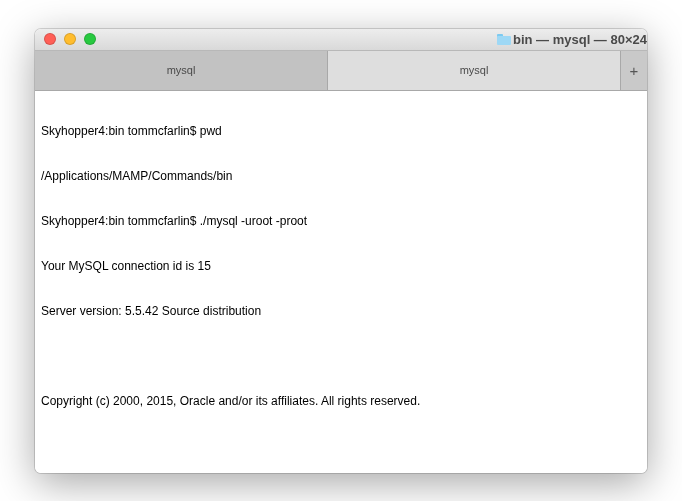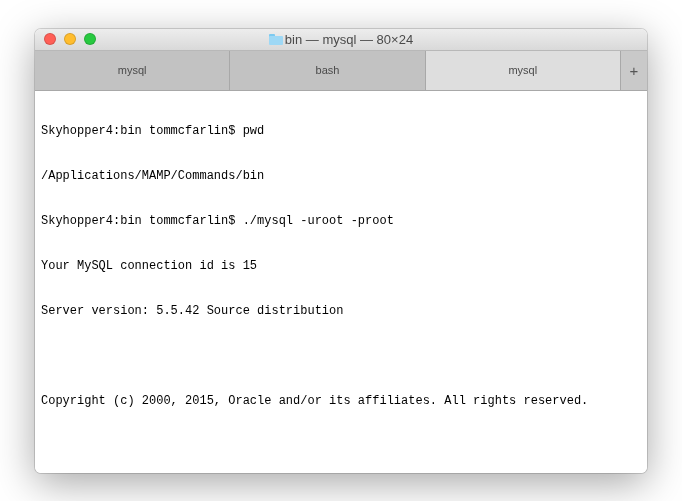--- a/index.html
+++ b/index.html
@@ -46,22 +46,23 @@
     .light.green { background: #28c940; }
     .title {
       position: absolute;
       left: 0; right: 0;
       text-align: center;
       font-size: 13px;
       color: #4a4a4a;
       pointer-events: none;
       display: flex;
       align-items: center;
-      justify-content: center;
+      justify-content: flex-end;
       gap: 2px;
+      font-weight: bold;
     }
     .folder-icon {
       width: 14px;
       height: 11px;
       position: relative;
       display: inline-block;
     }
     .folder-icon::before {
       content: "";
       position: absolute;
@@ -107,21 +108,21 @@
       font-size: 15px;
       color: #555;
       background: #c9c9c9;
       border-right: none;
       cursor: default;
     }
     .terminal {
       flex: 1;
       background: #ffffff;
       padding: 3px 6px;
-      font-family: Liberation Mono, monospace;
+      font-family: Liberation Sans, sans-serif;
       font-size: 12px;
       line-height: 15px;
       color: #000;
       white-space: pre-wrap;
       overflow: hidden;
     }
     .line { min-height: 15px; }
   </style>
 </head>
 <body>
@@ -135,23 +136,20 @@
     </div>
     <div class="title">
       <span class="folder-icon"></span>
       <span>bin — mysql — 80×24</span>
     </div>
   </div>
 
   <div class="tabbar">
     <div class="tab">
       <span>mysql</span>
-    </div>
-    <div class="tab">
-      <span>bash</span>
     </div>
     <div class="tab active">
       <span>mysql</span>
     </div>
     <div class="tab-add">
       <span>+</span>
     </div>
   </div>
 
   <div class="terminal">

